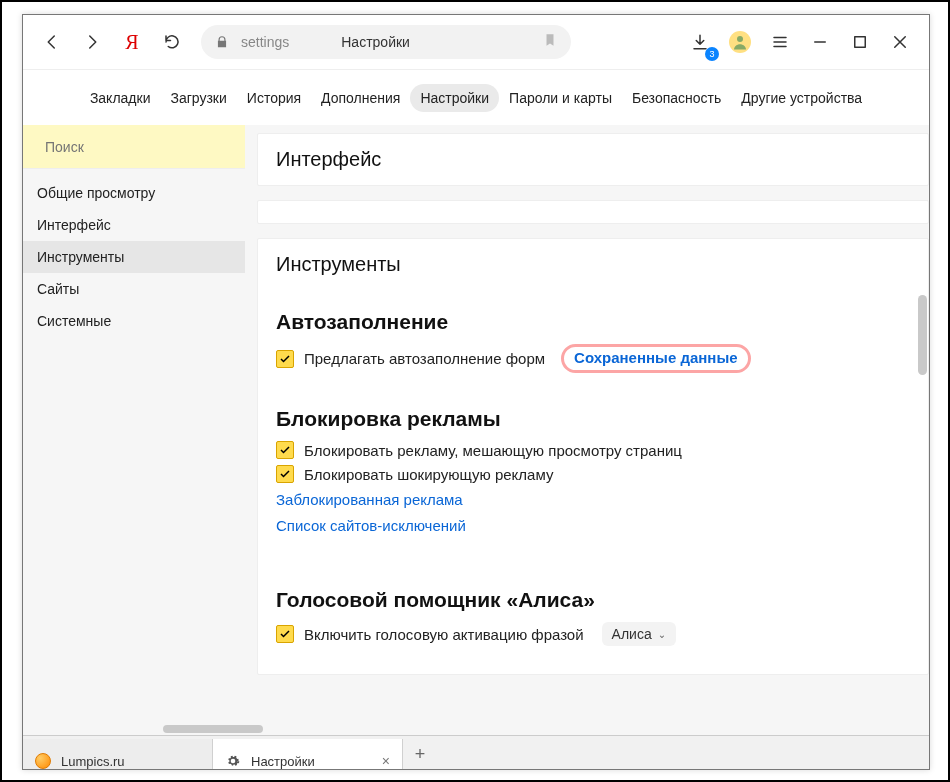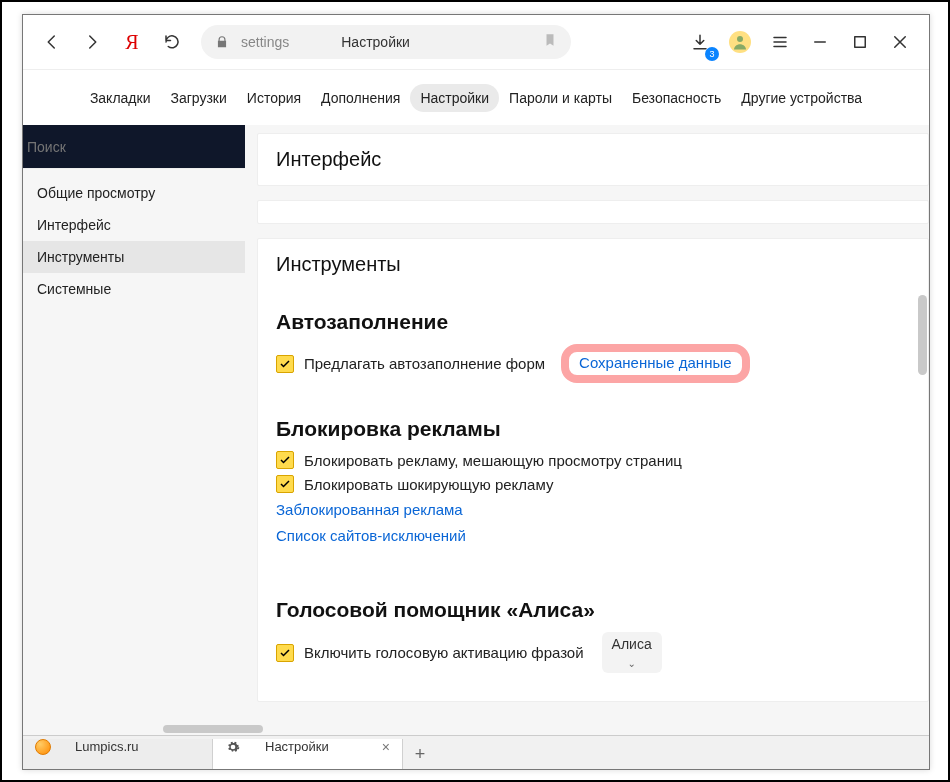--- a/index.html
+++ b/index.html
@@ -90,22 +90,22 @@
   }
   .sidebar {
     width: 222px;
     padding: 0;
     display:flex; flex-direction:column;
     background:#f6f6f6;
   }
   .search {
     height: 44px;
     border:none;
-    background:#0f172a;
-    padding:0 4px;
+    background:#fef9c3;
+    padding:0 22px;
     font-size:14px;
     color:#888;
     border: none;
     outline:none;
     margin: 0;
     border-bottom:1px solid #eee;
   }
   .side-list { margin-top: 8px; }
   .side-item {
     height: 32px; display:flex; align-items:center;
@@ -136,28 +136,29 @@
   }
   .ycb {
     width:18px;height:18px;border:1px solid #d9a400;
     background:#ffdb4d; display:flex;align-items:center;justify-content:center;
     border-radius:2px;
   }
   .ycb svg{width:12px;height:12px;stroke:#000;stroke-width:3;fill:none;}
   .link { color:#0a66d6; font-size:15px; }
   .link-row { margin:8px 0; }
   .highlight {
-    border:8px solid #fca5a5; border-radius:16px;
+    border:3px solid #fca5a5; border-radius:16px;
     padding:2px 10px 4px 10px; margin-left:6px;
     display:inline-block;
+    font-weight:bold;
   }
   .dropdown-pill {
     background:#f3f3f3; border-radius:6px;
     padding:4px 10px; font-size:14px; color:#333;
-    display:inline-flex; align-items:center; gap:6px; margin-left:8px;flex-direction:column;
+    display:inline-flex; align-items:center; gap:6px; margin-left:8px;
   }
   .dropdown-pill .chev { font-size:10px; color:#666; }
 
   .fake-vscroll {
     position:absolute; right:2px; top:170px;
     width:9px; height:80px; background:#c9c9c9; border-radius:5px;
   }
   .fake-hscroll {
     position:absolute; left:140px; bottom:2px;
     width:100px; height:8px; background:#c9c9c9; border-radius:5px;
@@ -165,21 +166,21 @@
 
   
   .tabstrip {
     height:34px;
     background:#f1f1f1;
     display:flex; align-items:flex-end;
     border-top:1px solid #ccc;
   }
   .tab {
     height:30px;
-    display:flex; align-items:flex-start; gap:24px;
+    display:flex; align-items:flex-end; gap:10px;
     padding:0 12px; font-size:13px; color:#333;
     border-right:1px solid #d0d0d0;
     background:#ededed;
     min-width:190px;
     position:relative;
   }
   .tab.active { background:#fff; }
   .tab .tclose { margin-left:auto; color:#777; font-size:14px; }
   .tab-add {
     width:34px;height:30px;display:flex;align-items:center;justify-content:center;
@@ -279,20 +280,21 @@
     <span class="topnav-item">Другие устройства</span>
   </div>
 
   <div class="bodygrid">
     <div class="sidebar">
       <input class="search" placeholder="Поиск" style="">
       <div class="side-list">
         <div class="side-item">Общие просмотру</div>
         <div class="side-item">Интерфейс</div>
         <div class="side-item active">Инструменты</div>
+        <div class="side-item">Сайты</div>
         <div class="side-item">Системные</div>
       </div>
     </div>
 
     <div class="content">
 
       <div class="card h1pad">
         <div class="htitle">Интерфейс</div>
       </div>
       <div class="card" style="height:24px"></div>

